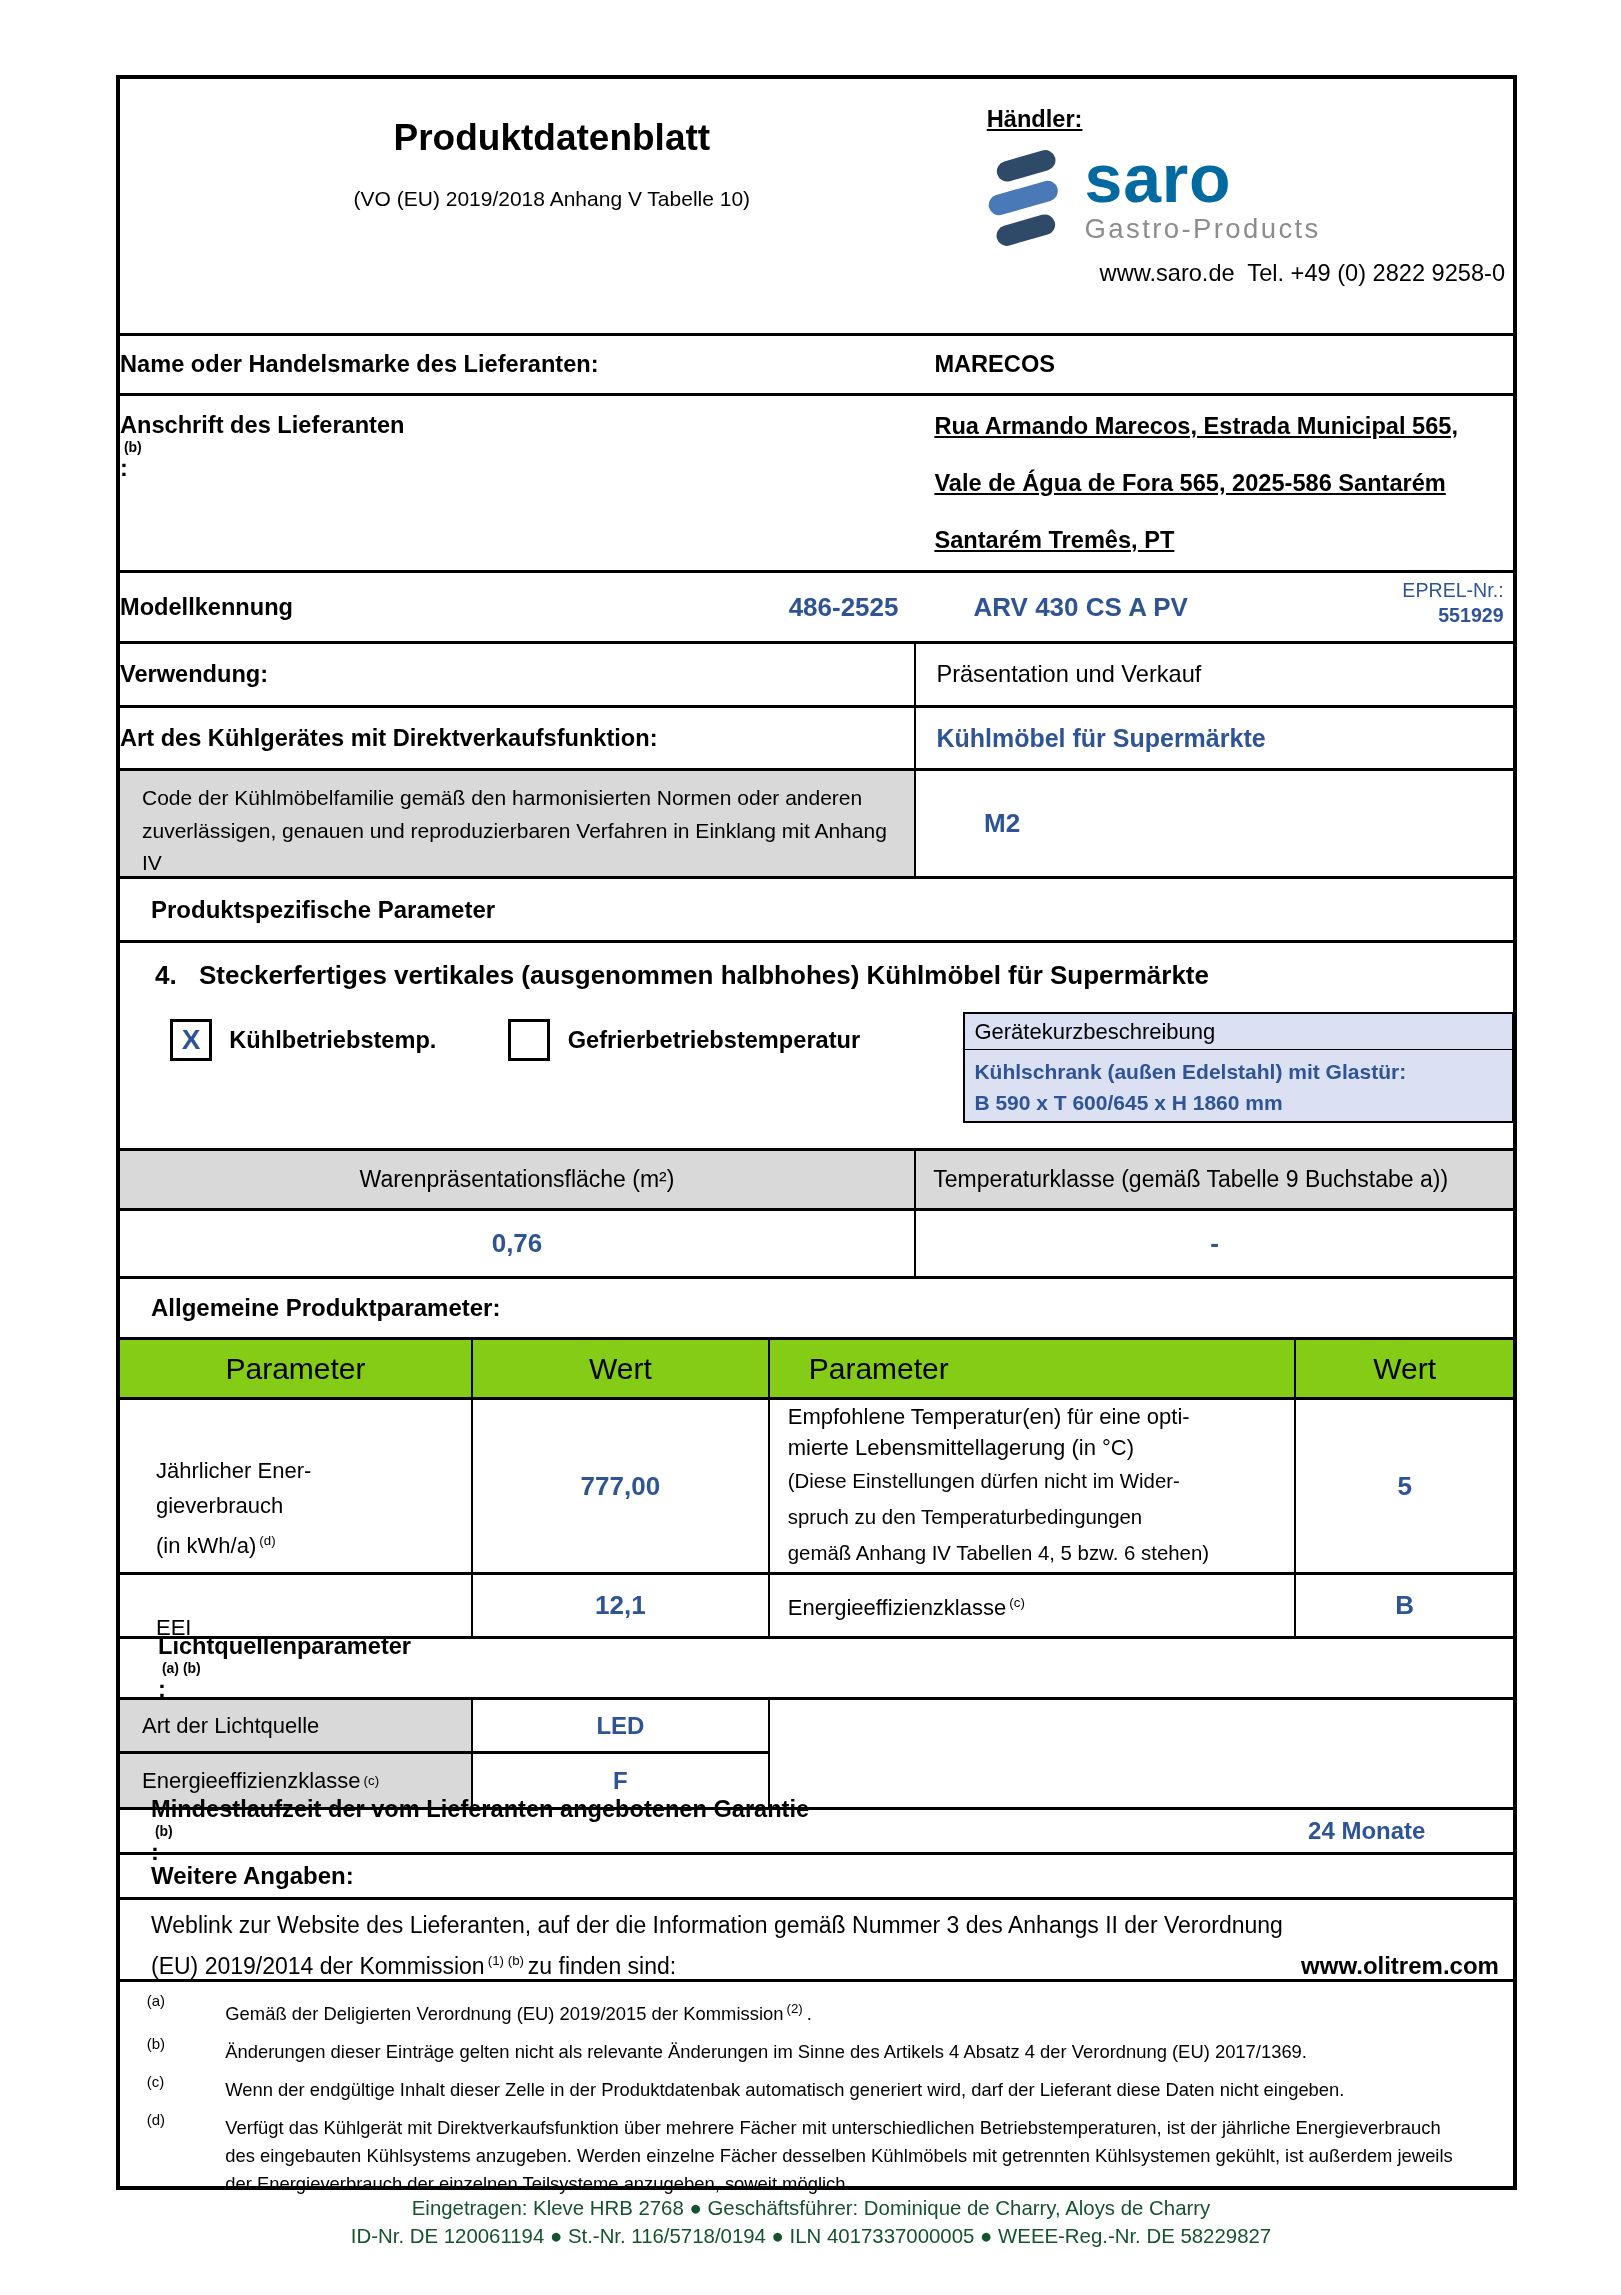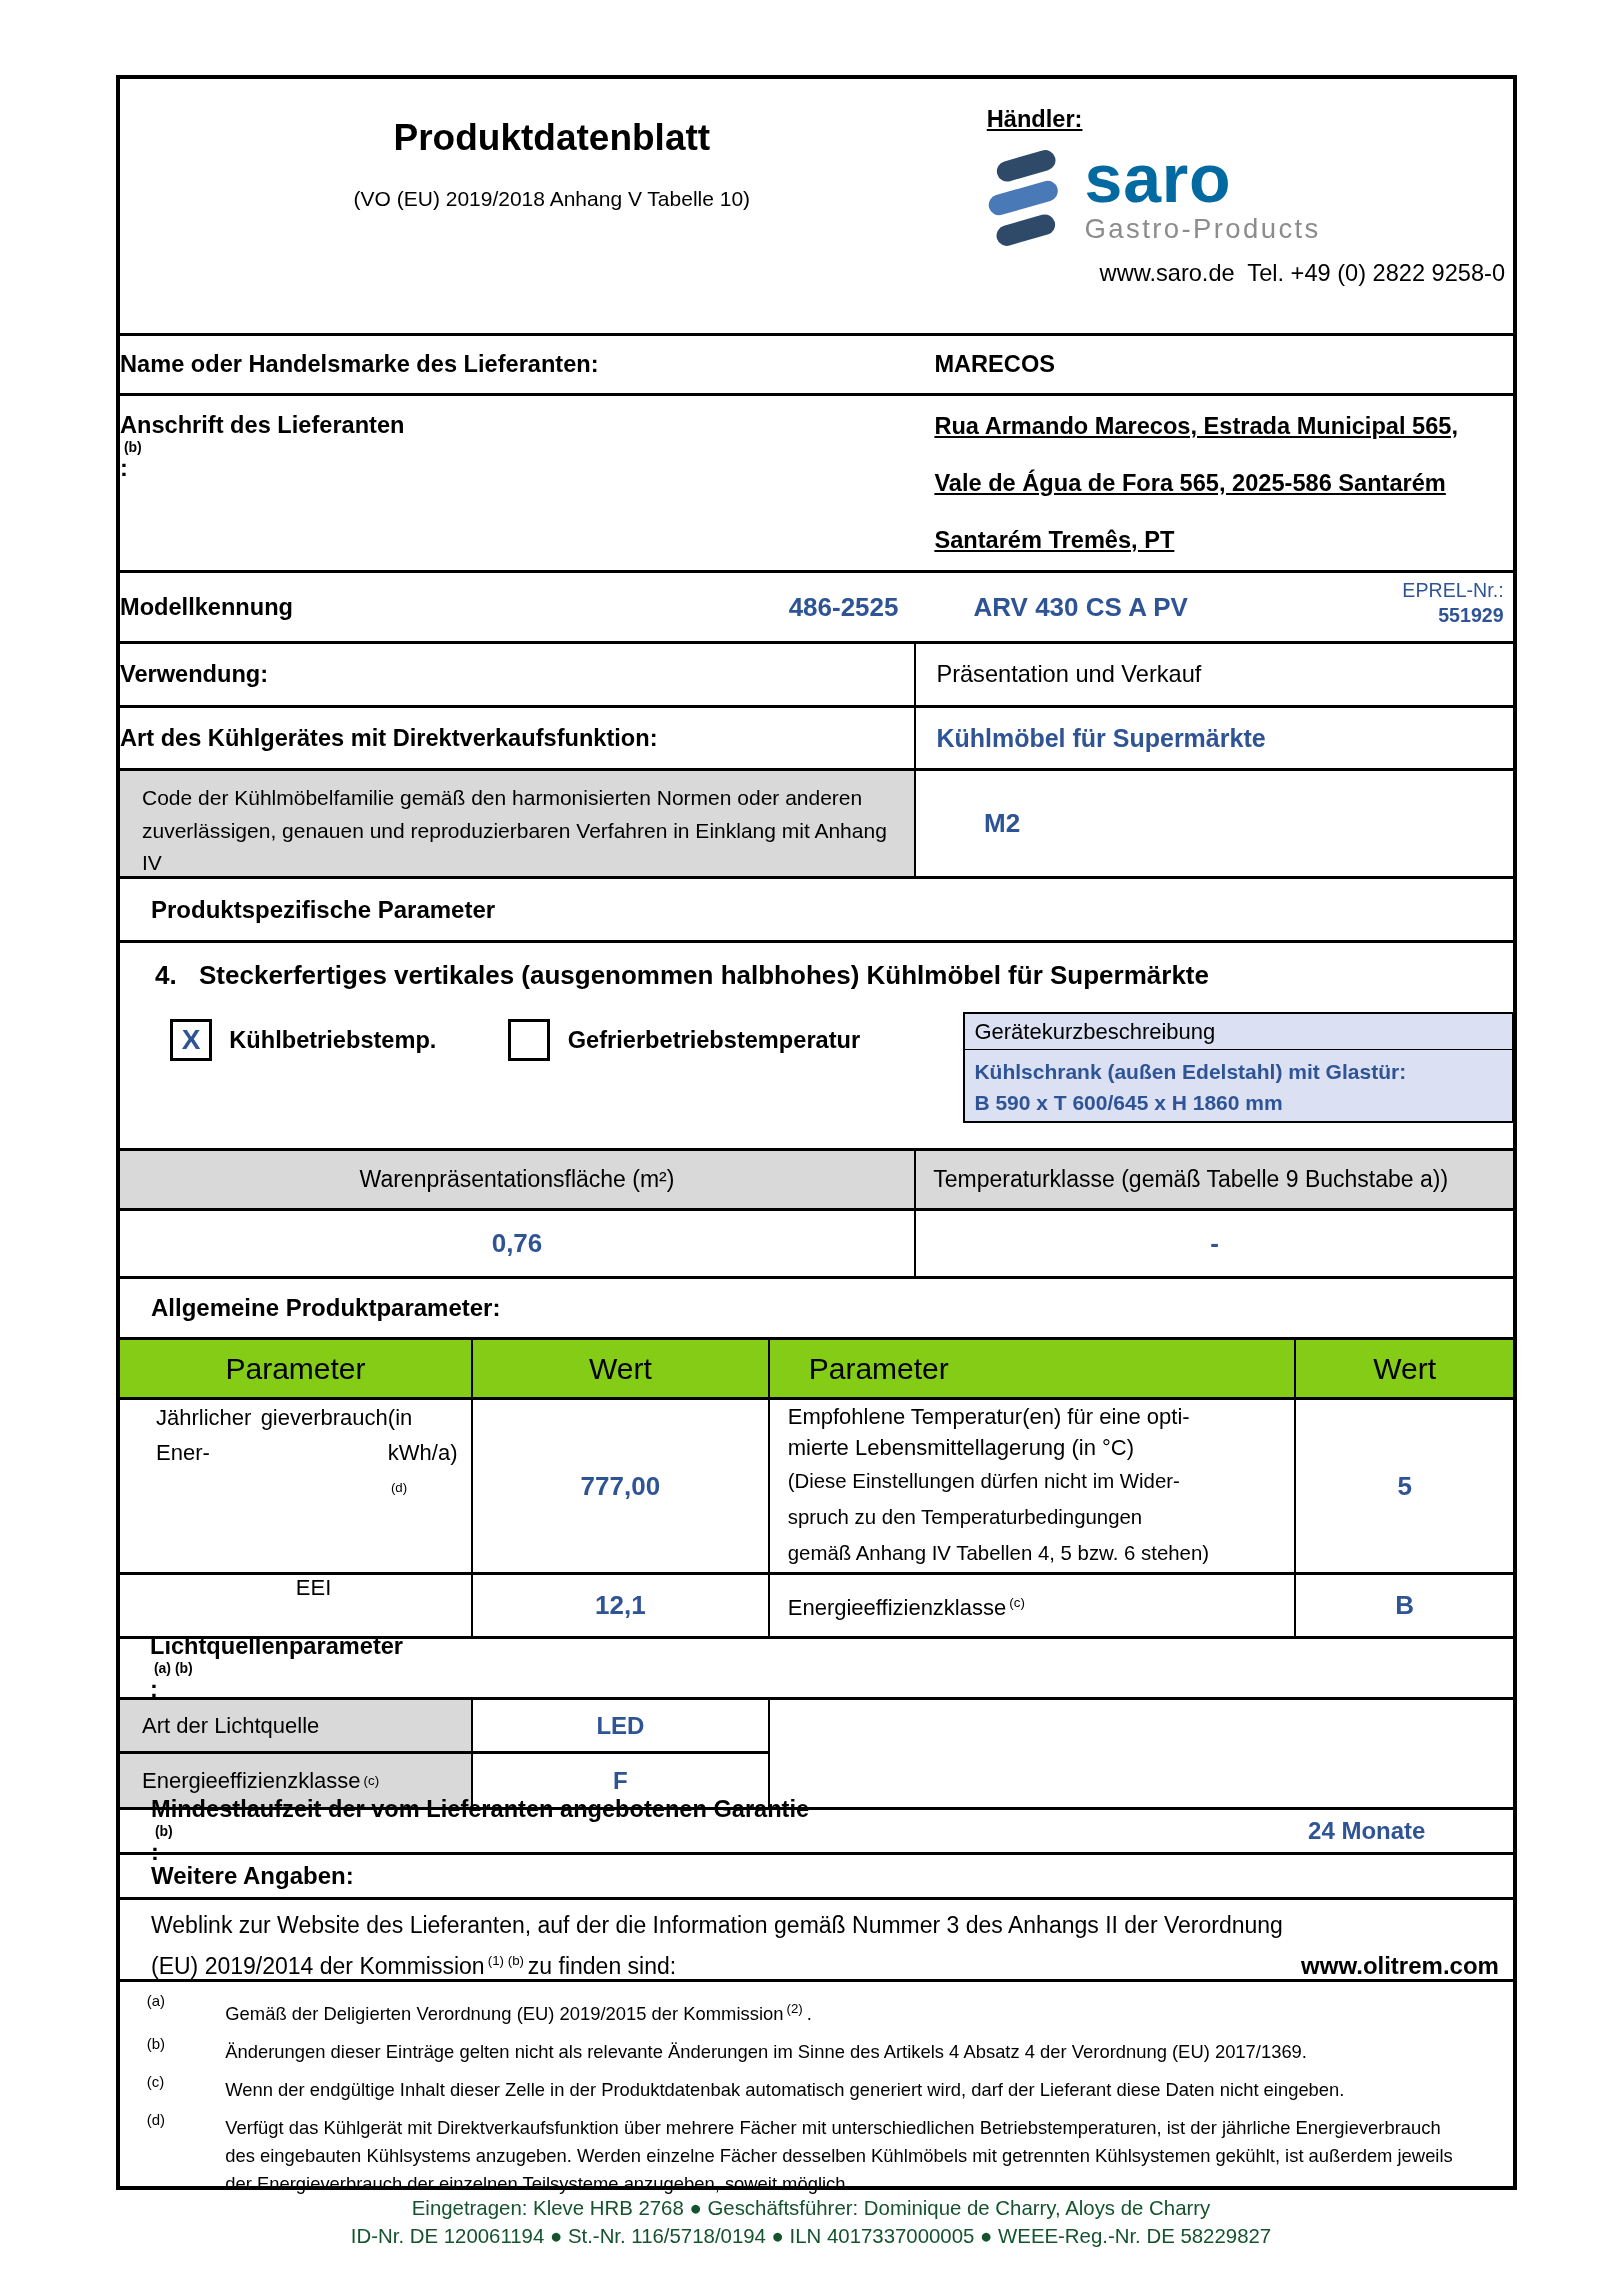--- a/index.html
+++ b/index.html
@@ -98,30 +98,30 @@
   .c2 { width:21.3%; border-left:2.4px solid #000; }
   .c3 { width:37.8%; border-left:2.4px solid #000; }
   .c4 { width:15.7%; border-left:2.4px solid #000; }
   .thead-row { height:60px; align-items:stretch; }
   .thead-row div { background:#84cc16; display:flex; align-items:center; font-size:30px; }
   .thead-row .c1, .thead-row .c2, .thead-row .c4 { justify-content:center; }
   .thead-row .c3 { padding-left:39px; }
   .trow { align-items:stretch; }
   .trow1 { height:175px; }
   .trow2 { height:64px; }
-  .pcell { display:flex; flex-direction:row; justify-content:center; padding-left:36px; font-size:22px; }
+  .pcell { display:flex; flex-direction:column; justify-content:center; padding-left:36px; font-size:22px;margin-top:44px; }
   .pcell div { line-height:35px; }
   .vcell { display:flex; align-items:center; justify-content:center; font-size:26px; }
   .p2cell { display:flex; flex-direction:column; justify-content:center; padding-left:18px; font-size:22px; }
   .p2cell .n { line-height:31px; }
   .p2cell .s { font-size:20.4px; line-height:36px; }
   .trow2 .pcell, .trow2 .p2cell { justify-content:center; }
 
   .licht-row { height:61px; }
-  .licht-row .heading { font-size:23.6px; font-weight:bold; padding-left:30px; }
+  .licht-row .heading { font-size:23.6px; font-weight:bold; padding-left:38px; }
   .licht-wrap { position:relative; border-bottom:3.9px solid #000; }
   .lrow { display:flex; align-items:stretch; }
   .lrow1 { height:54px; }
   .lrow2 { height:53px; }
   .lc1 { width:25.2%; background:#d9d9d9; display:flex; align-items:center; padding-left:22px; font-size:22px; }
   .lrow1 .lc1 { border-bottom:3.1px solid #000; }
   .lc2 { width:21.3%; border-left:2.4px solid #000; display:flex; align-items:center; justify-content:center; font-size:24px; }
   .lrow1 .lc2 { border-bottom:3.1px solid #000; }
   .licht-empty { position:absolute; left:46.5%; top:0; bottom:0; right:0; border-left:2.4px solid #000; background:#fff; }
 

